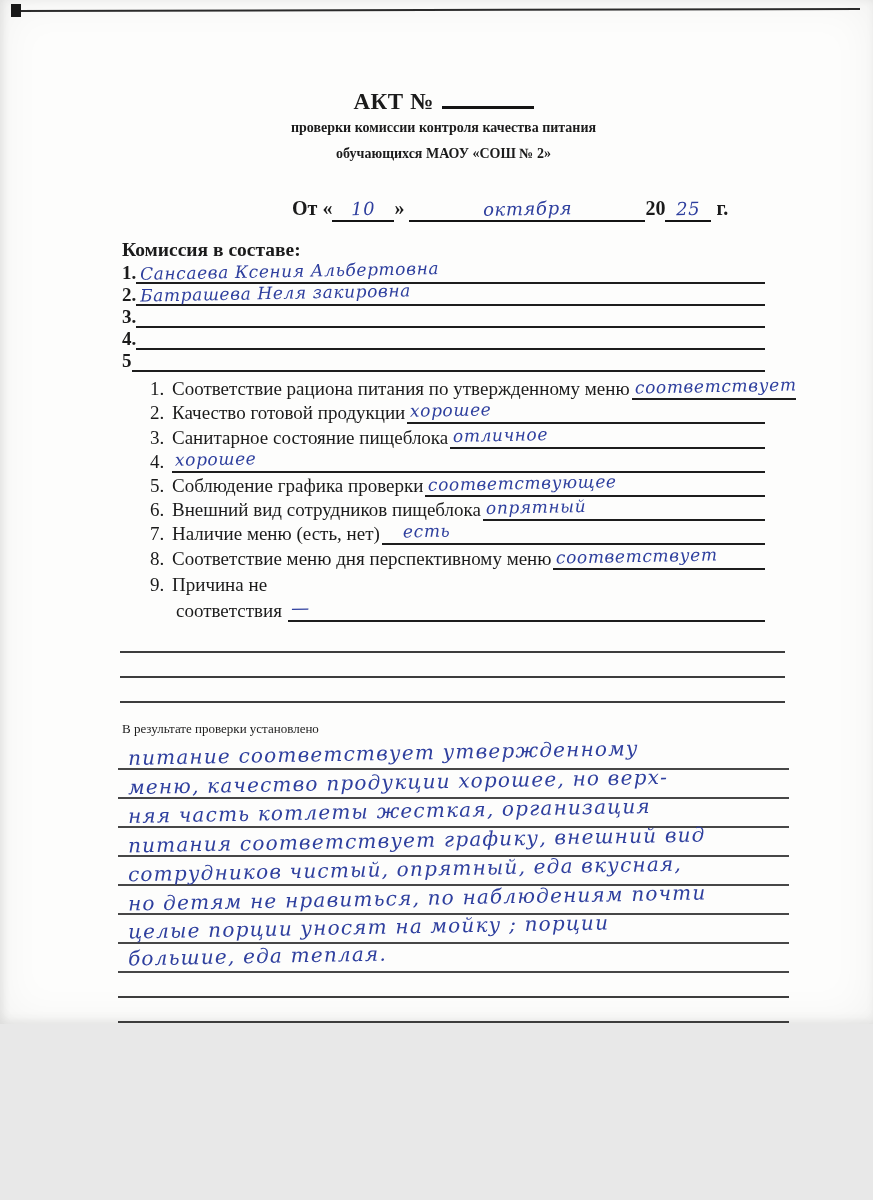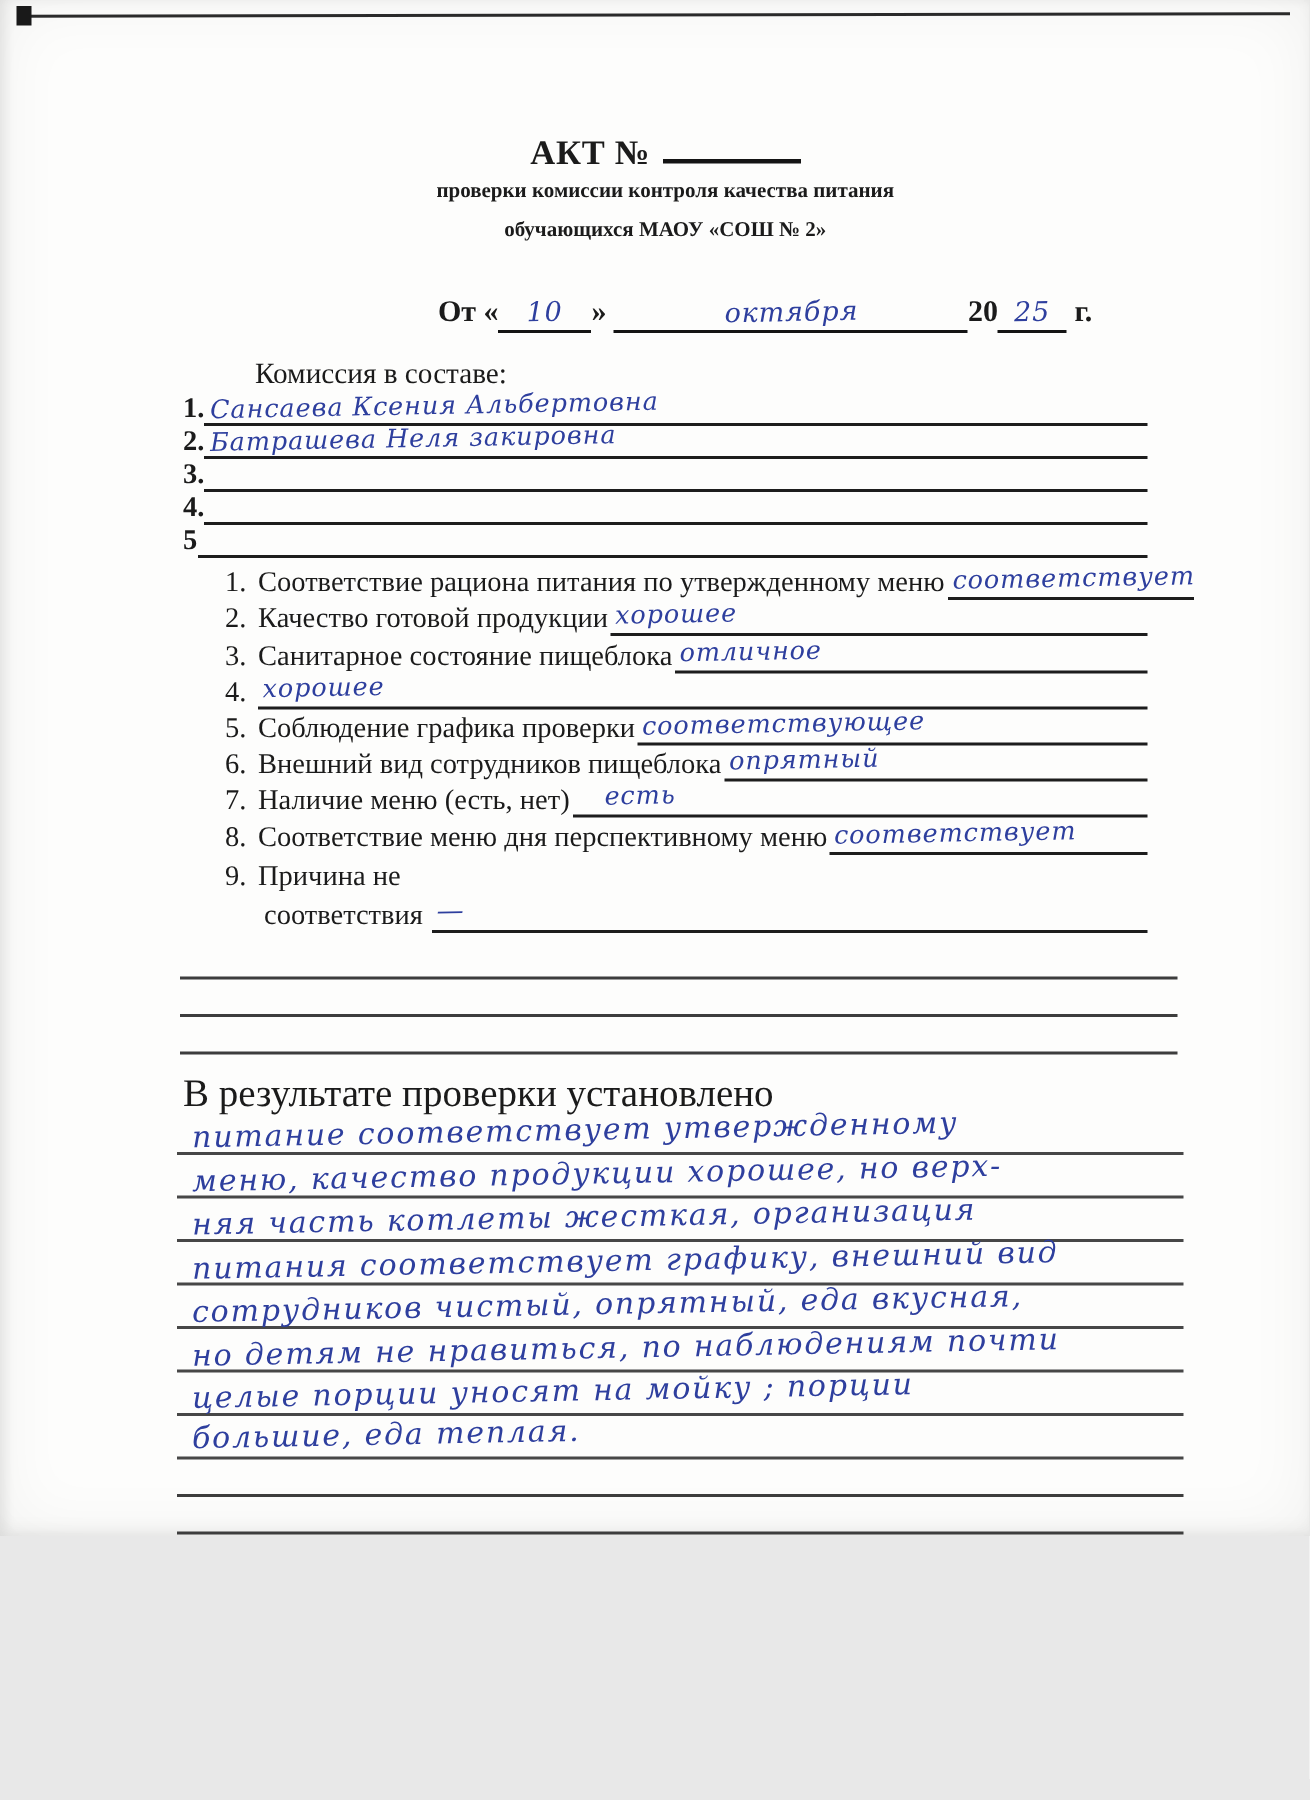--- a/index.html
+++ b/index.html
@@ -35,38 +35,38 @@
     display:inline-block;
     transform:rotate(-1.1deg);
     letter-spacing:0.6px;
     white-space:nowrap;
     font-weight:normal;
   }
   .hw-sm{font-size:17px;}
   .hw-md{font-size:18px;}
   .hw-lg{font-size:20px;letter-spacing:1.2px;}
 
-  .sec-head{font-size:19.5px;font-weight:normal;margin-top:16px;line-height:24px;margin-left:48px;}
+  .sec-head{font-size:19.5px;font-weight:bold;margin-top:16px;line-height:24px;}
 
   .member-row{display:flex;align-items:flex-end;height:22px;}
   .member-num{font-size:19px;font-weight:bold;flex:0 0 auto;}
   .member-line{flex:1;border-bottom:2px solid #1d1d1d;height:21px;line-height:20px;padding-left:4px;overflow:visible;}
 
   .check-head{margin-top:30px;}
   .check-list{margin-left:28px;margin-top:4px;}
   .check-row{display:flex;align-items:flex-end;height:24.2px;font-size:19px;}
   .check-num{flex:0 0 22px;}
   .check-q{flex:0 0 auto;white-space:nowrap;padding-right:2px;}
   .ans-line{flex:1;border-bottom:2px solid #1d1d1d;height:23px;line-height:21px;padding-left:3px;overflow:visible;}
   .check-row9{display:flex;align-items:flex-end;height:25px;font-size:19px;margin-top:1px;}
   .cont-indent{flex:0 0 auto;padding-right:6px;white-space:nowrap;margin-left:26px;}
 
   .ruled{border-bottom:2px solid #3d3d3d;}
   .blank-wide{height:23px;margin-left:-2px;margin-right:-20px;}
-  .result-head{font-size:26px;margin-top:13px;line-height:25px;}
+  .result-head{font-size:13px;margin-top:13px;line-height:25px;}
   .result-line{height:27px;line-height:25px;margin-left:-4px;margin-right:-24px;border-bottom:2px solid #474747;padding-left:10px;overflow:visible;}
   .tail-blank{height:23px;margin-left:-4px;margin-right:-24px;border-bottom:2px solid #3d3d3d;}
   .tail-gap{margin-top:7px;}
 
   .sign-row{margin-top:8px;position:relative;height:120px;}
   .sign-label{font-size:19.5px;margin-left:12px;}
   .sig-svg{position:absolute;left:238px;top:-28px;}
 </style>
 </head>
 <body>

